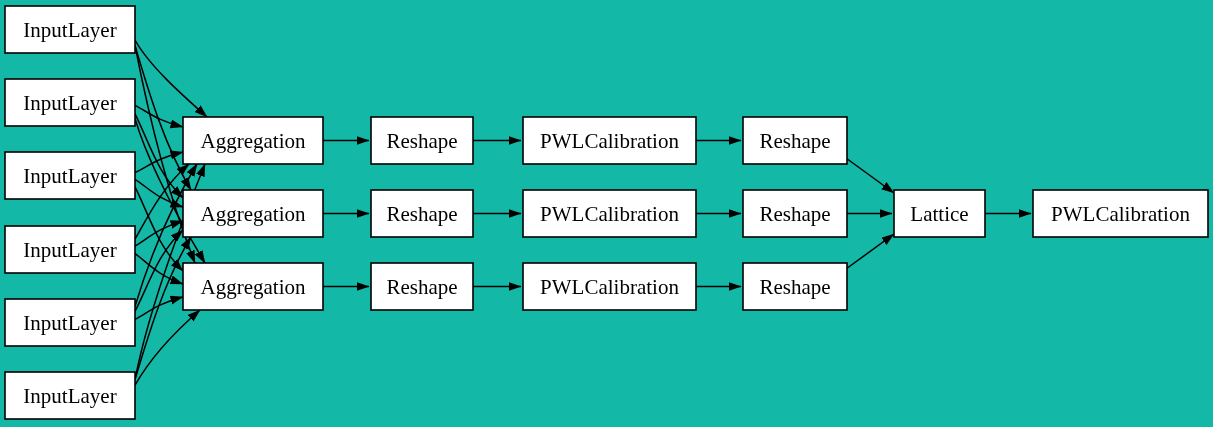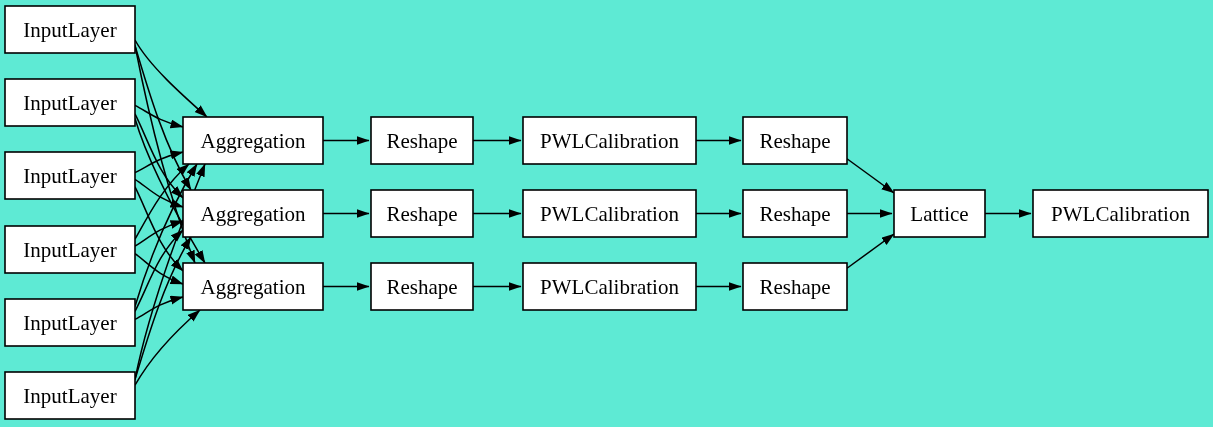--- a/index.html
+++ b/index.html
@@ -1,20 +1,20 @@
 <!DOCTYPE html>
 <html><head>
 <meta charset="utf-8">
 <style>
   html, body { margin: 0; padding: 0; background: #ffffff; }
   .canvas {
     position: relative;
     width: 1213px;
     height: 427px;
-    background: #5eead4;
+    background: #14b8a6;
     font-family: "Liberation Serif", serif;
     overflow: hidden;
   }
   svg { display: block; }
   .node-rect { fill: #ffffff; stroke-width: 1.6px; }
   .node-label { font-size: 21px; text-anchor: middle; }
   .edge-path { fill: none; stroke-width: 1.5px; }
 </style>
 </head>
 <body>

